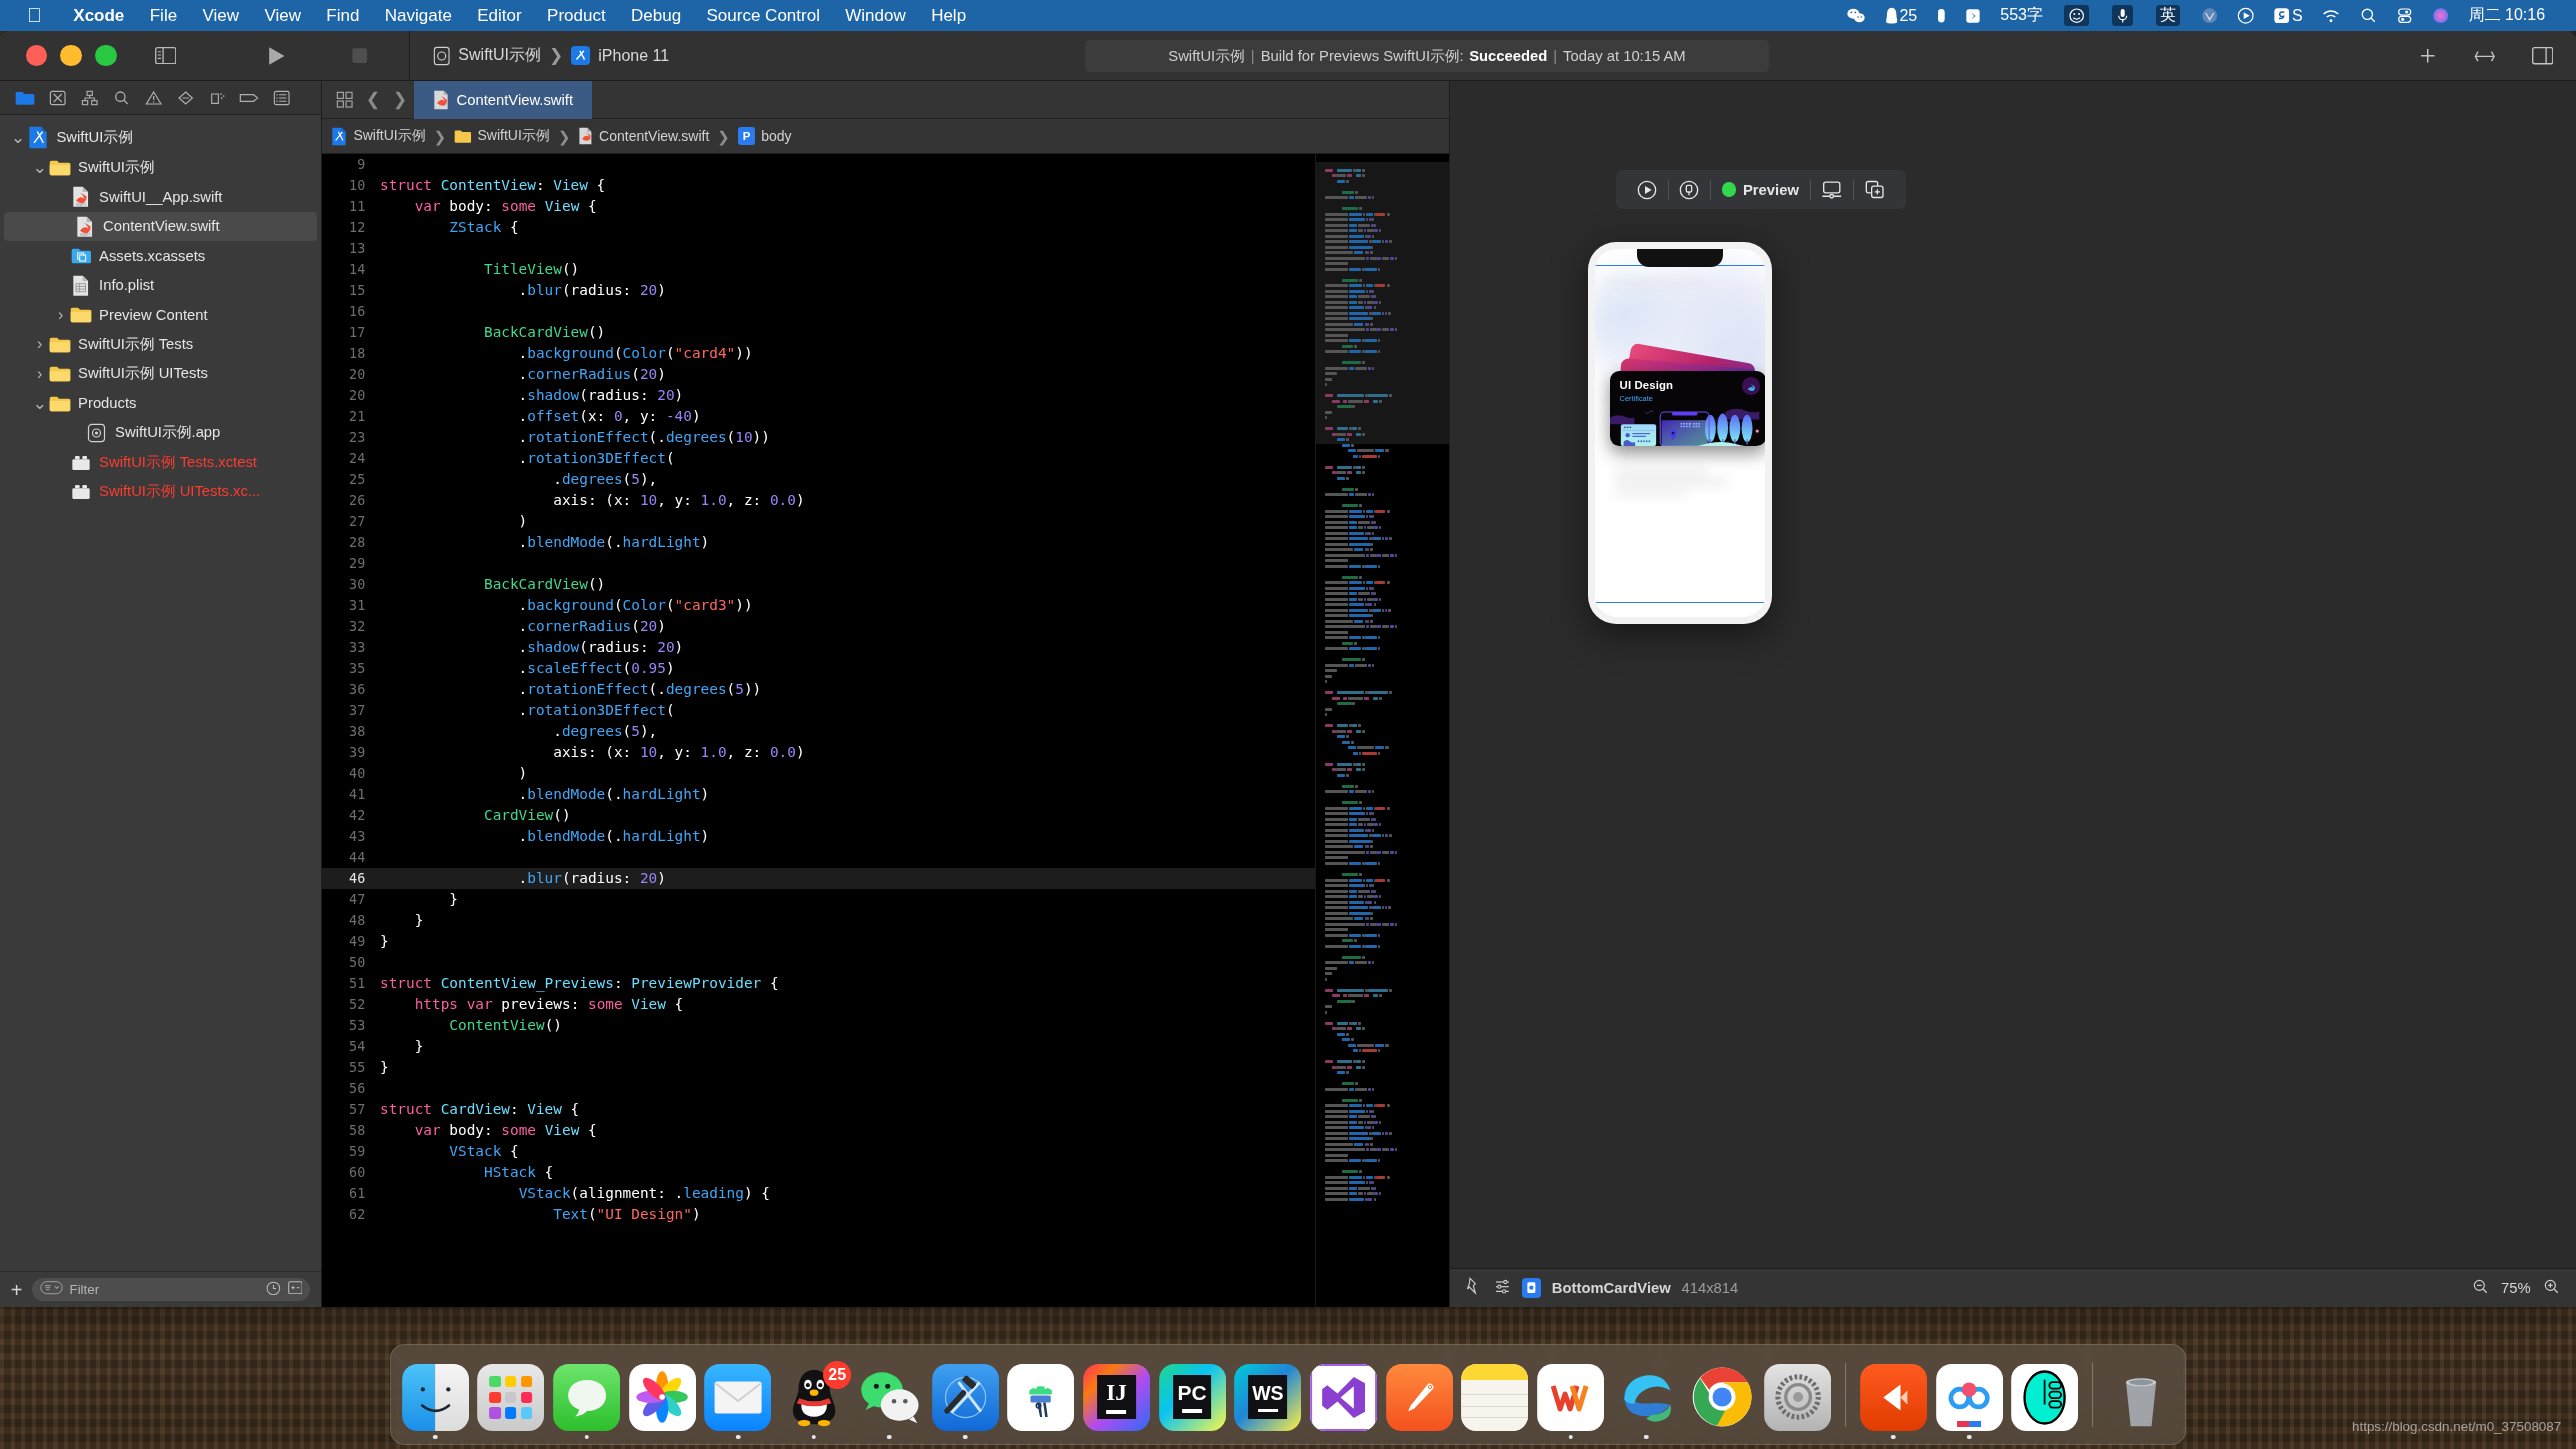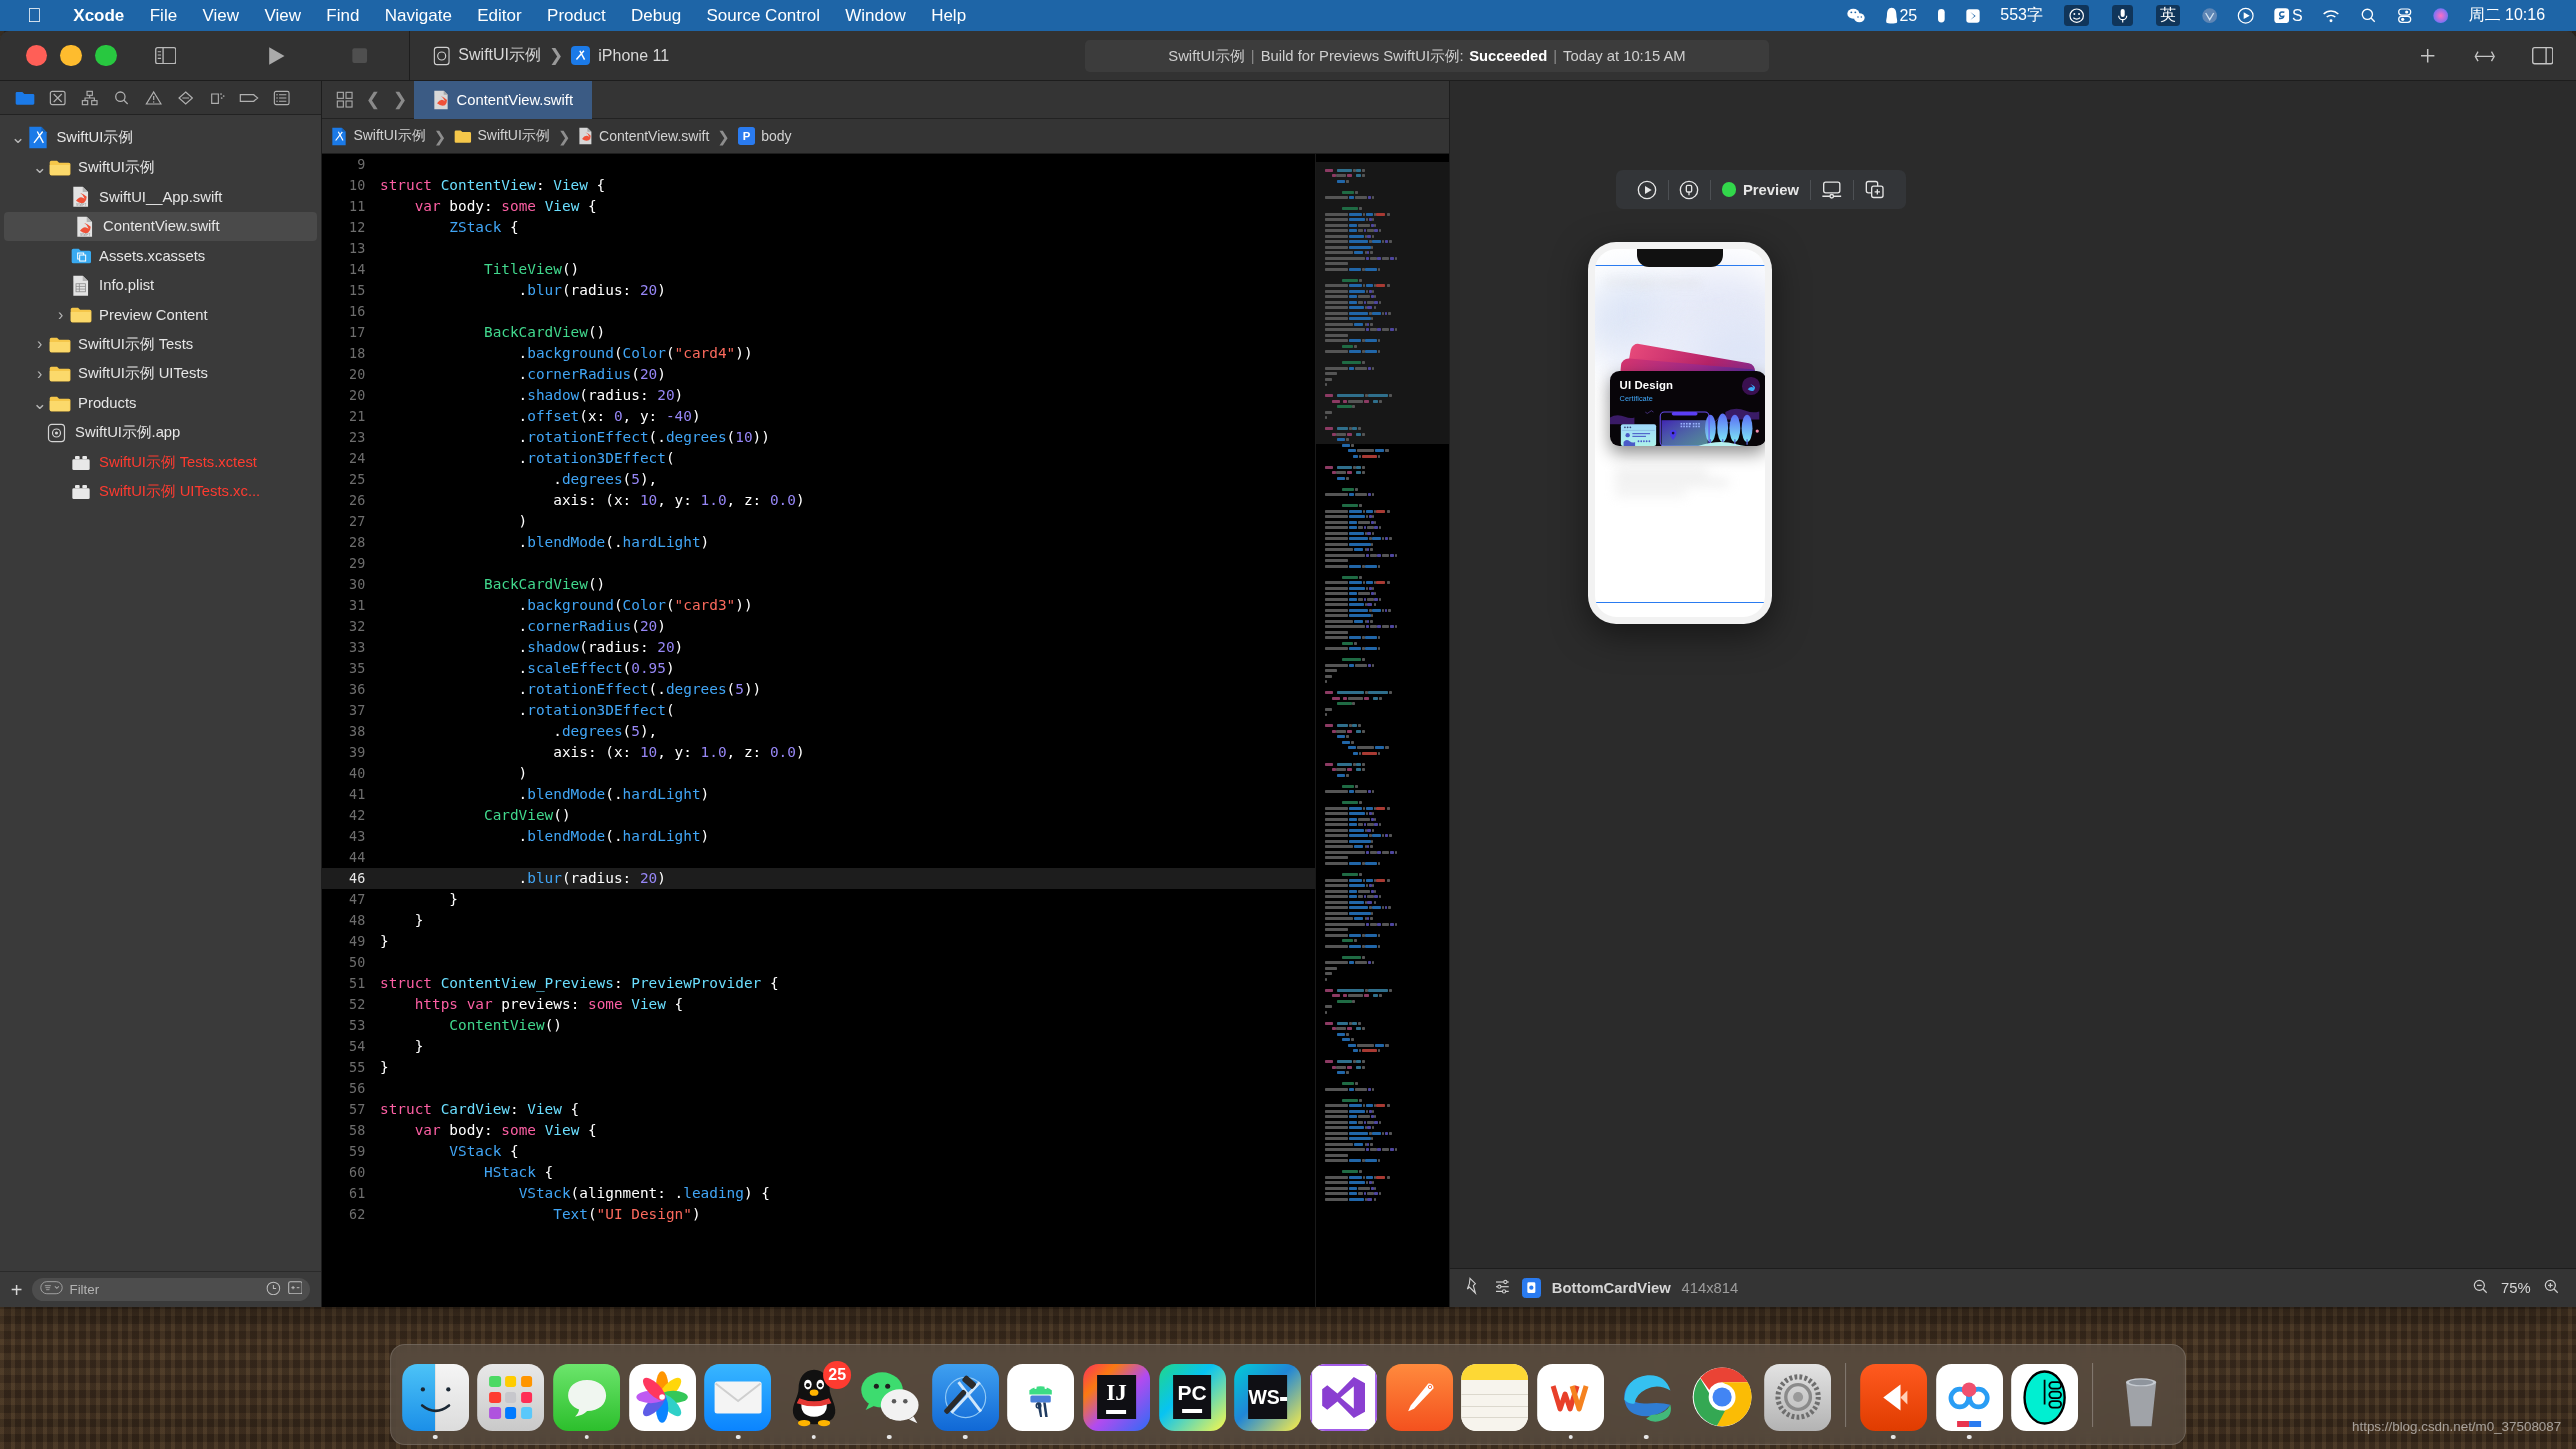--- a/index.html
+++ b/index.html
@@ -568,21 +568,21 @@
           <div class="trow" style="padding-left: 31px;">
             <span class="tw" style="font-size: 17.4px;">⌄</span>
             <span class="ticon">
               <svg width="21.5" height="17.4" viewBox="0 0 32 26">
                 <path d="M1 5 a2.5 2.5 0 0 1 2.5-2.5 h8.5 l3 3 h14.5 a2.5 2.5 0 0 1 2.5 2.5 v14 a2.5 2.5 0 0 1-2.5 2.5 H3.5 a2.5 2.5 0 0 1-2.5-2.5 z" fill="#f5c74a"></path>
                 <path d="M1 9 h30 v12.5 a2.5 2.5 0 0 1-2.5 2.5 H3.5 a2.5 2.5 0 0 1-2.5-2.5 z" fill="#fbd96b"></path>
               </svg>
             </span>
             <span>Products</span>
           </div>
-          <div class="trow" style="padding-left: 28px;">
+          <div class="trow" style="padding-left: 68px;">
             <span class="tw"></span>
             <span class="ticon">
               <svg width="19" height="20" viewBox="0 0 28 30">
                 <rect x="2" y="2" width="24" height="26" rx="5" fill="none" stroke="#d4d4d4" stroke-width="1.8"></rect>
                 <circle cx="14" cy="15" r="6" fill="none" stroke="#d4d4d4" stroke-width="1.8"></circle>
                 <circle cx="14" cy="15" r="2.4" fill="#d4d4d4"></circle>
               </svg>
             </span>
             <span>SwiftUI示例.app</span>
           </div>
@@ -1768,21 +1768,21 @@
           <div style="width:58%;height:66%;background:#0f0f14;display:flex;align-items:center;justify-content:center;flex-direction:column">
             <span style="color:#fff;font-weight:bold;font-size:21px;font-family:'Liberation Sans',sans-serif">PC</span>
             <i style="display:block;width:20px;height:3.4px;background:#fff;margin-top:4px"></i>
           </div>
         </div>
       </div>
     </div>
     <div class="dockitem">
       <div class="ico">
         <div style="width:100%;height:100%;background:linear-gradient(135deg,#00cdd7 0%,#2086d7 45%,#fff045 100%);display:flex;align-items:center;justify-content:center">
-          <div style="width:58%;height:66%;background:#0f0f14;display:flex;align-items:center;justify-content:center;">
+          <div style="width:58%;height:66%;background:#0f0f14;display:flex;align-items:center;justify-content:center;flex-direction:column">
             <span style="color:#fff;font-weight:bold;font-size:19.5px;font-family:'Liberation Sans',sans-serif">WS</span>
             <i style="display:block;width:20px;height:3.4px;background:#fff;margin-top:4px"></i>
           </div>
         </div>
       </div>
     </div>
     <div class="dockitem">
       <div class="ico">
         <div style="width:100%;height:100%;background:#fff;display:flex;align-items:center;justify-content:center;border:2px solid #a25ce8;box-sizing:border-box">
           <svg viewBox="0 0 100 100" width="51" height="51">

